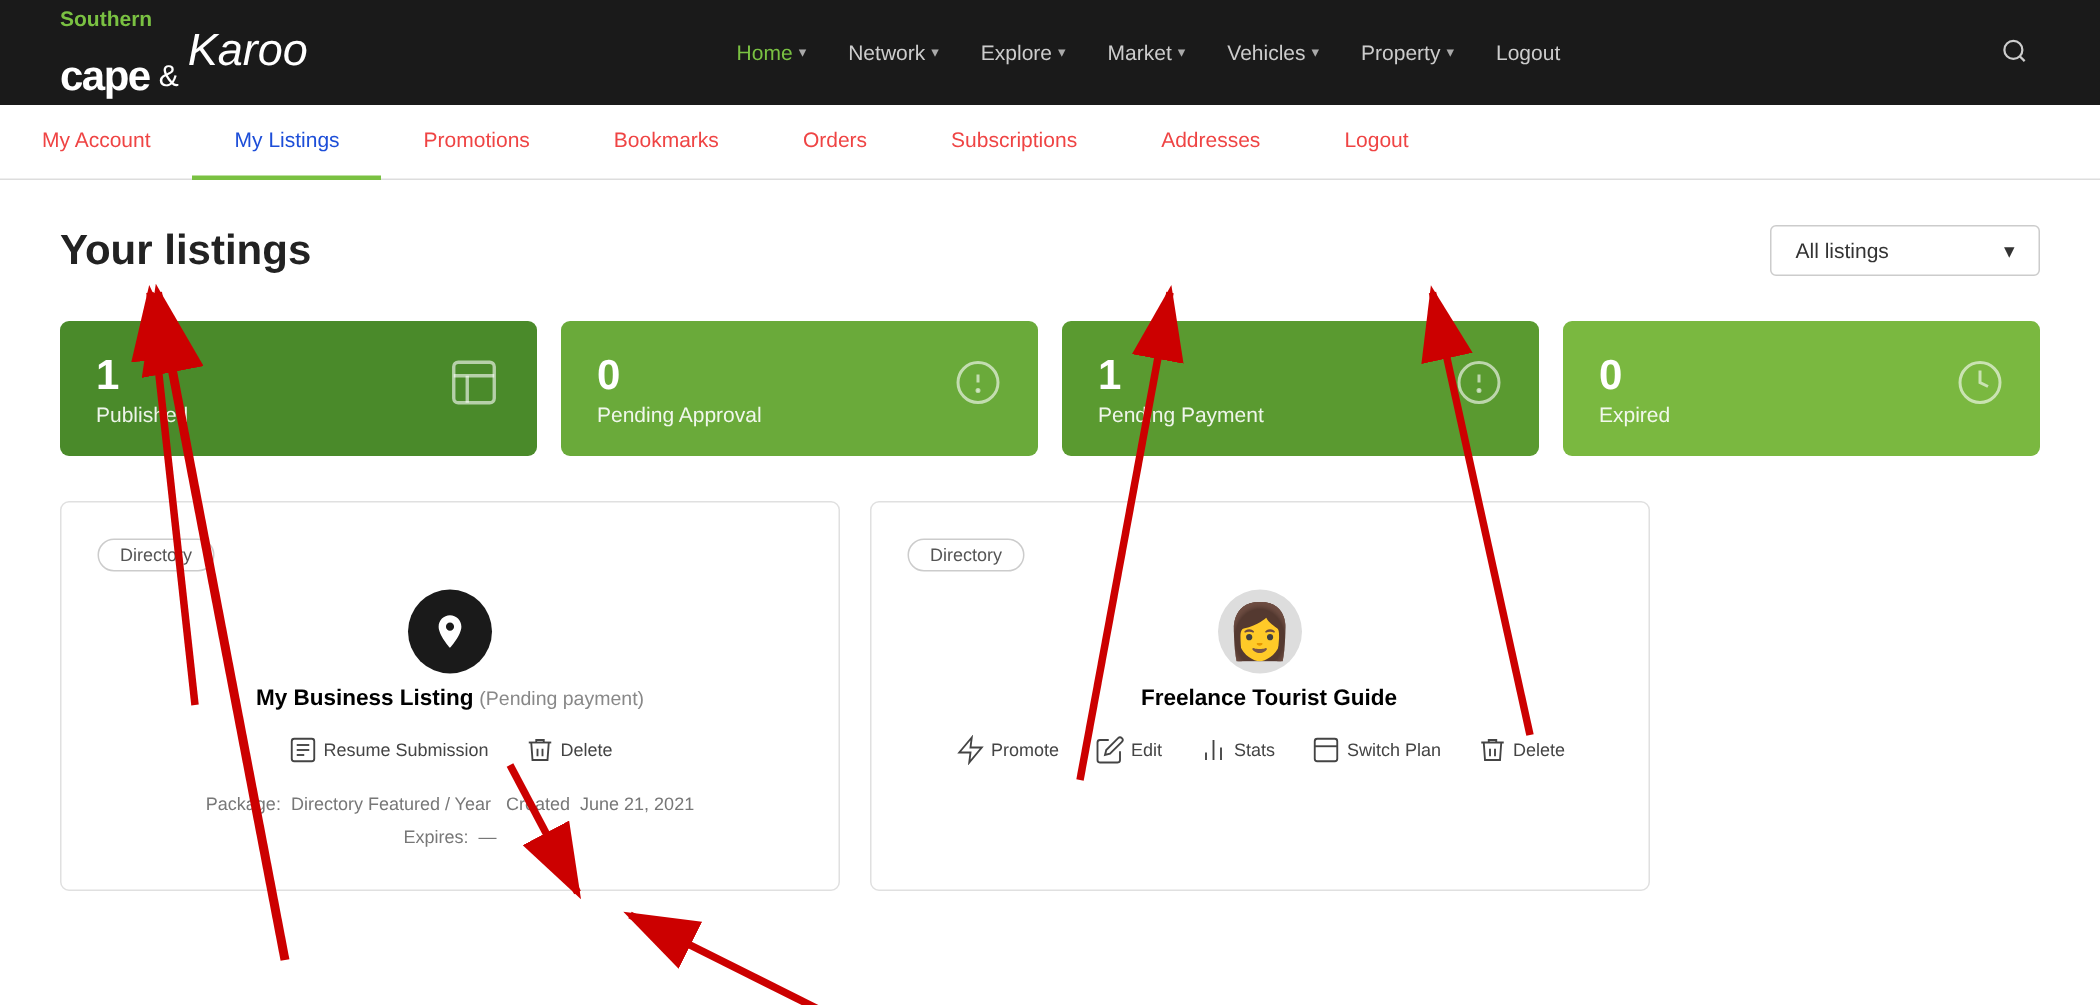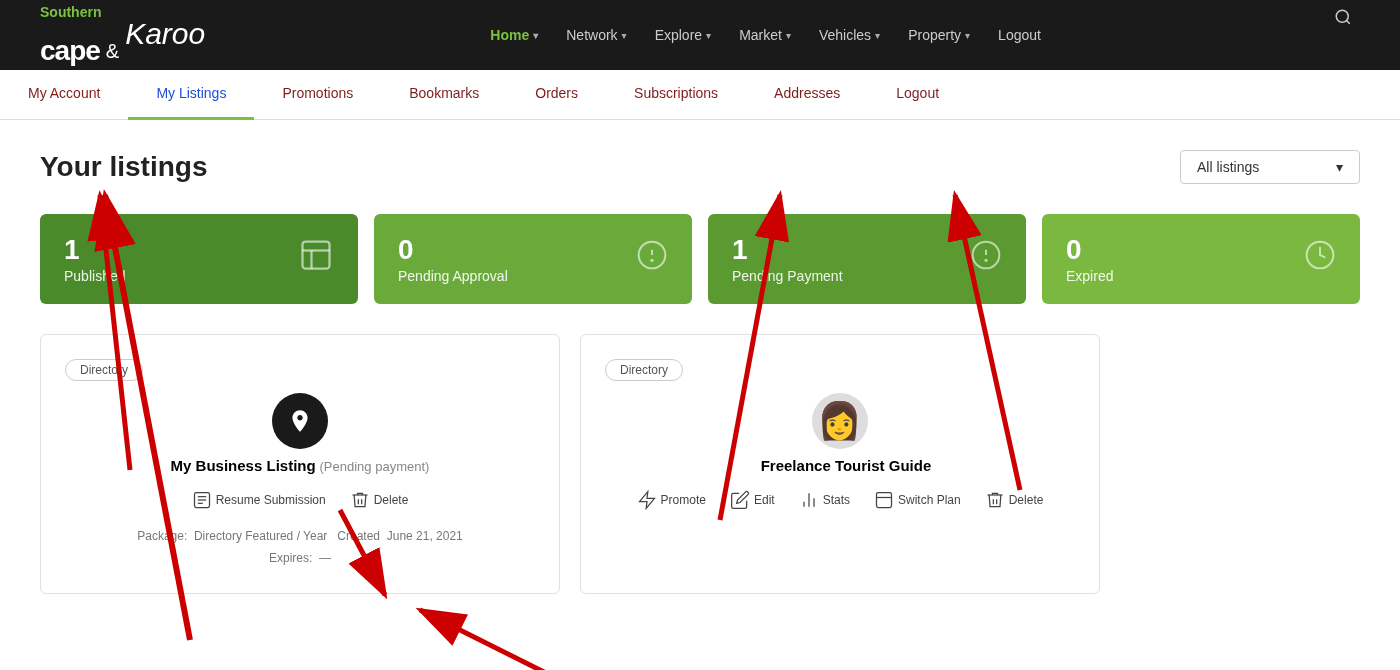--- a/index.html
+++ b/index.html
@@ -3,20 +3,21 @@
   <meta charset="utf-8">
   <style>
     * { margin: 0; padding: 0; box-sizing: border-box; }
     body { font-family: Arial, sans-serif; font-size: 14px; background: #fff; width: 1400px; min-height: 670px; overflow-x: hidden; }
 
     
     .top-nav {
       background: #1a1a1a;
       height: 70px;
       display: flex;
+      align-items: center;
       padding: 0 40px;
       justify-content: space-between;
     }
     .logo-area {
       display: flex;
       align-items: center;
     }
     .logo-text {
       display: flex;
       flex-direction: column;
@@ -57,21 +58,20 @@
       color: #ccc;
       text-decoration: none;
       padding: 8px 12px;
       display: flex;
       align-items: center;
       gap: 4px;
       font-size: 14px;
     }
     .top-nav-links li a.active {
       color: #7ac142;
-      font-weight: bold;
     }
     .top-nav-links li a .chevron {
       font-size: 10px;
       color: #aaa;
     }
     .search-icon-btn {
       color: #ccc;
       cursor: pointer;
       padding: 8px;
     }
@@ -80,21 +80,21 @@
     .secondary-nav {
       background: #fff;
       border-bottom: 1px solid #ddd;
       height: 50px;
       display: flex;
       align-items: center;
       padding: 0;
     }
     .secondary-nav a {
       text-decoration: none;
-      color: #7f1d1d;
+      color: #ef4444;
       padding: 0 28px;
       height: 50px;
       display: flex;
       align-items: center;
       font-size: 14px;
       border-bottom: 3px solid transparent;
       white-space: nowrap;
     }
     .secondary-nav a.active {
       color: #1d4ed8;

